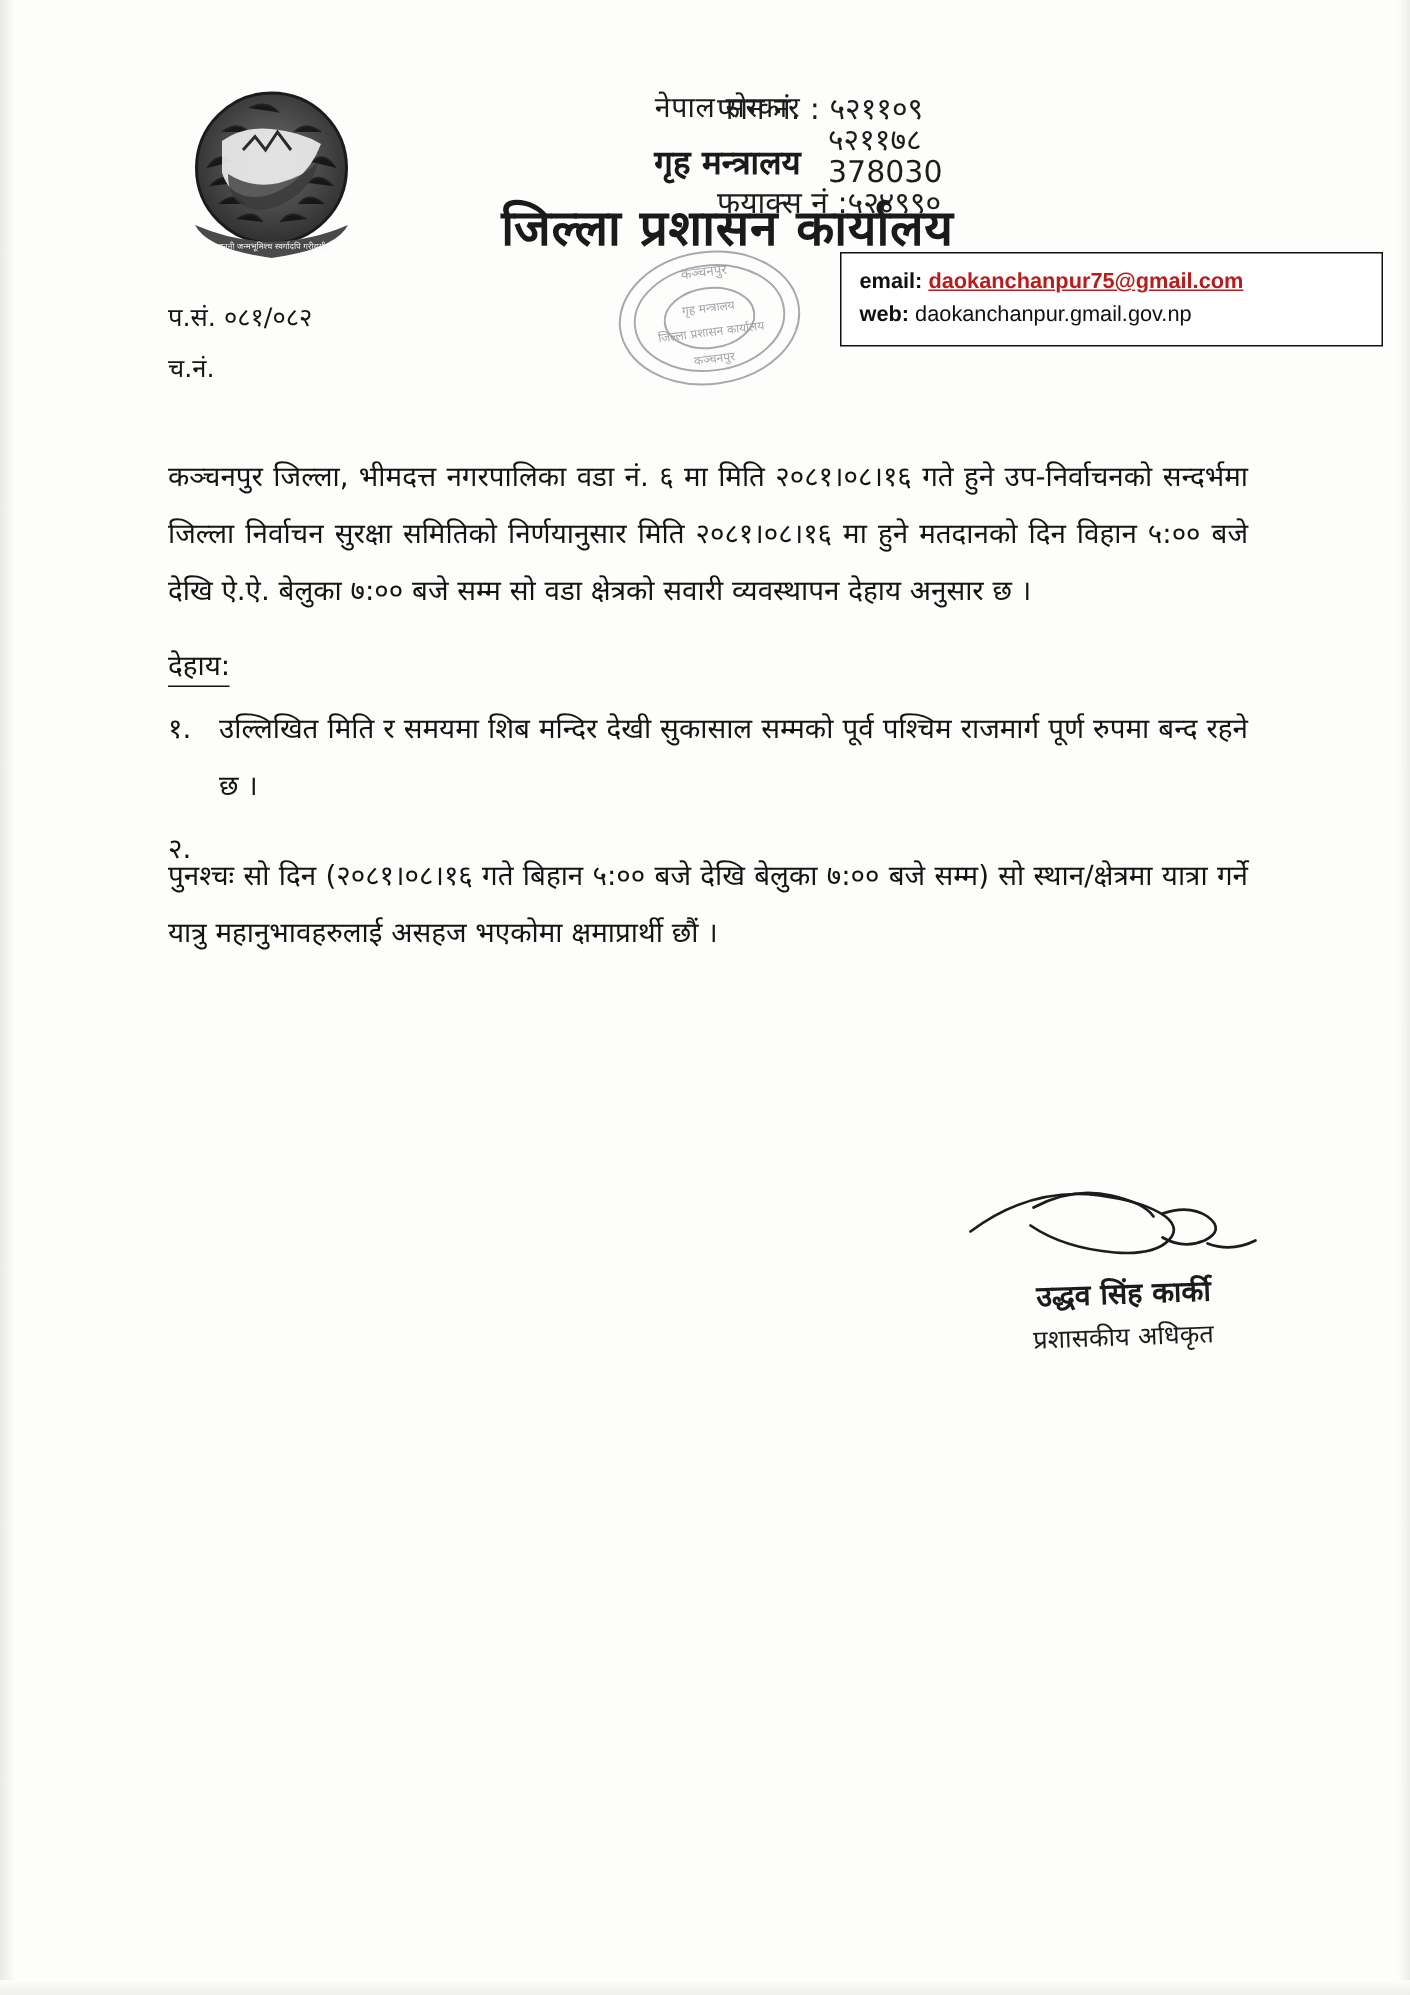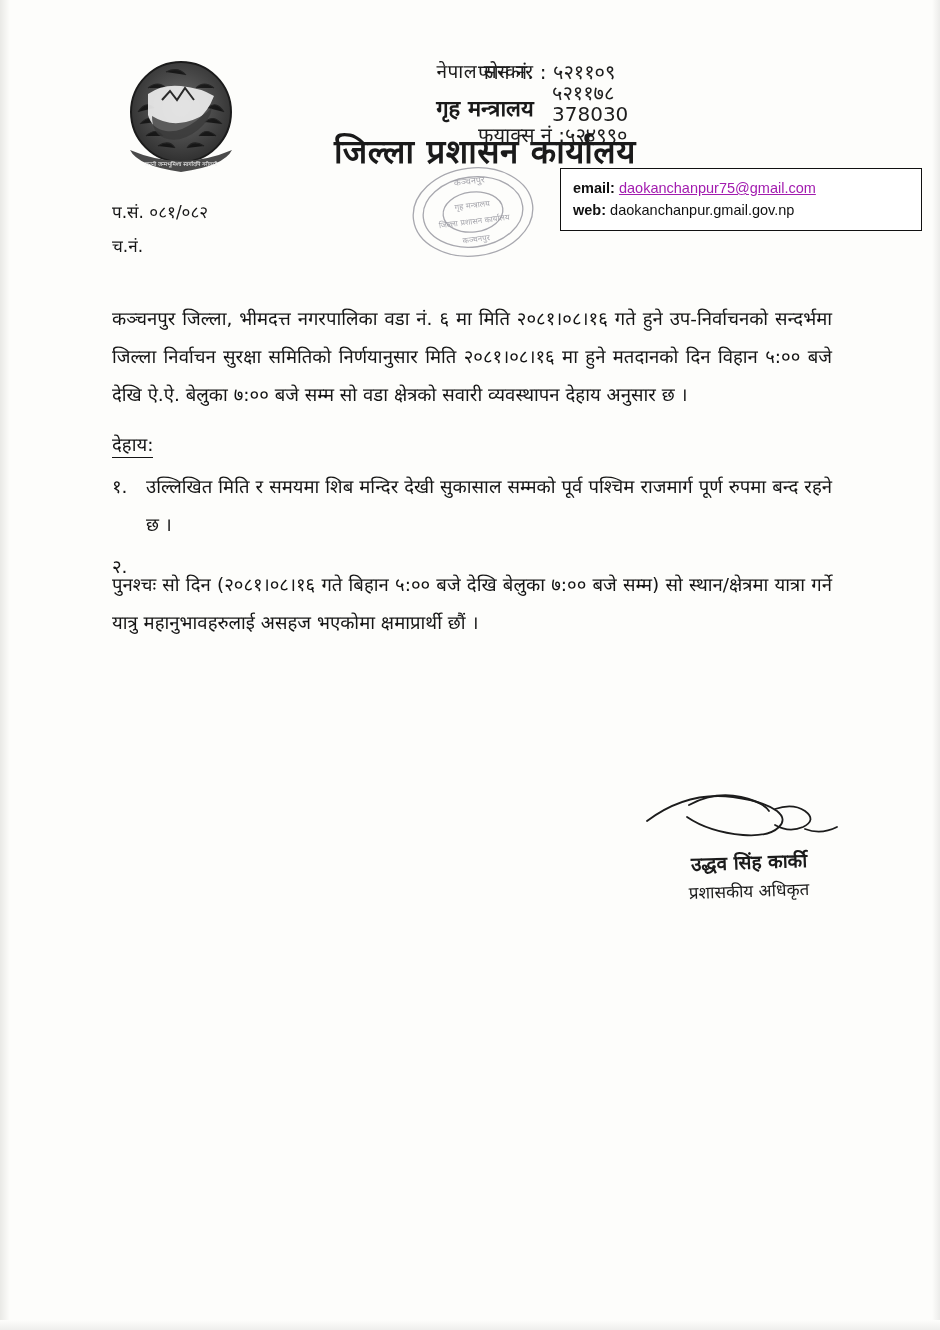--- a/index.html
+++ b/index.html
@@ -97,22 +97,23 @@
     border: 1px solid #111;
     padding: 8px 10px 9px 12px;
     font-family: "Liberation Sans", sans-serif;
     font-size: 14.5px;
     line-height: 22px;
     color: #111;
     background: rgba(255,255,255,0.88);
   }
   .contact-box .lbl { font-weight: 600; }
   .contact-box a {
-    color: #a21caf;
+    color: #b91c1c;
     text-decoration: underline;
+    font-weight: bold;
   }
 
   
   .stamp {
     position: absolute;
     left: 388px;
     top: 118px;
     width: 170px;
     height: 108px;
     opacity: .55;

